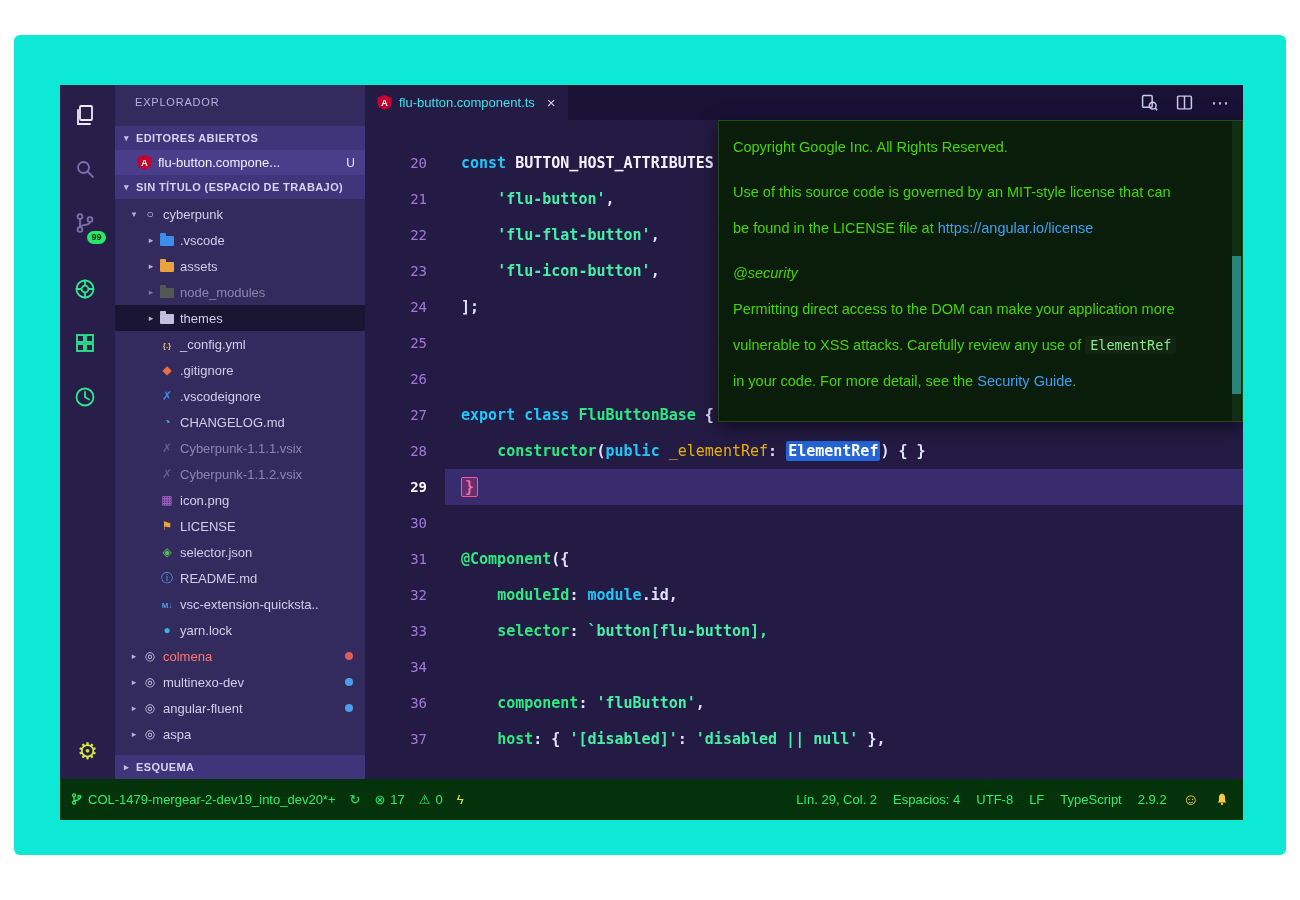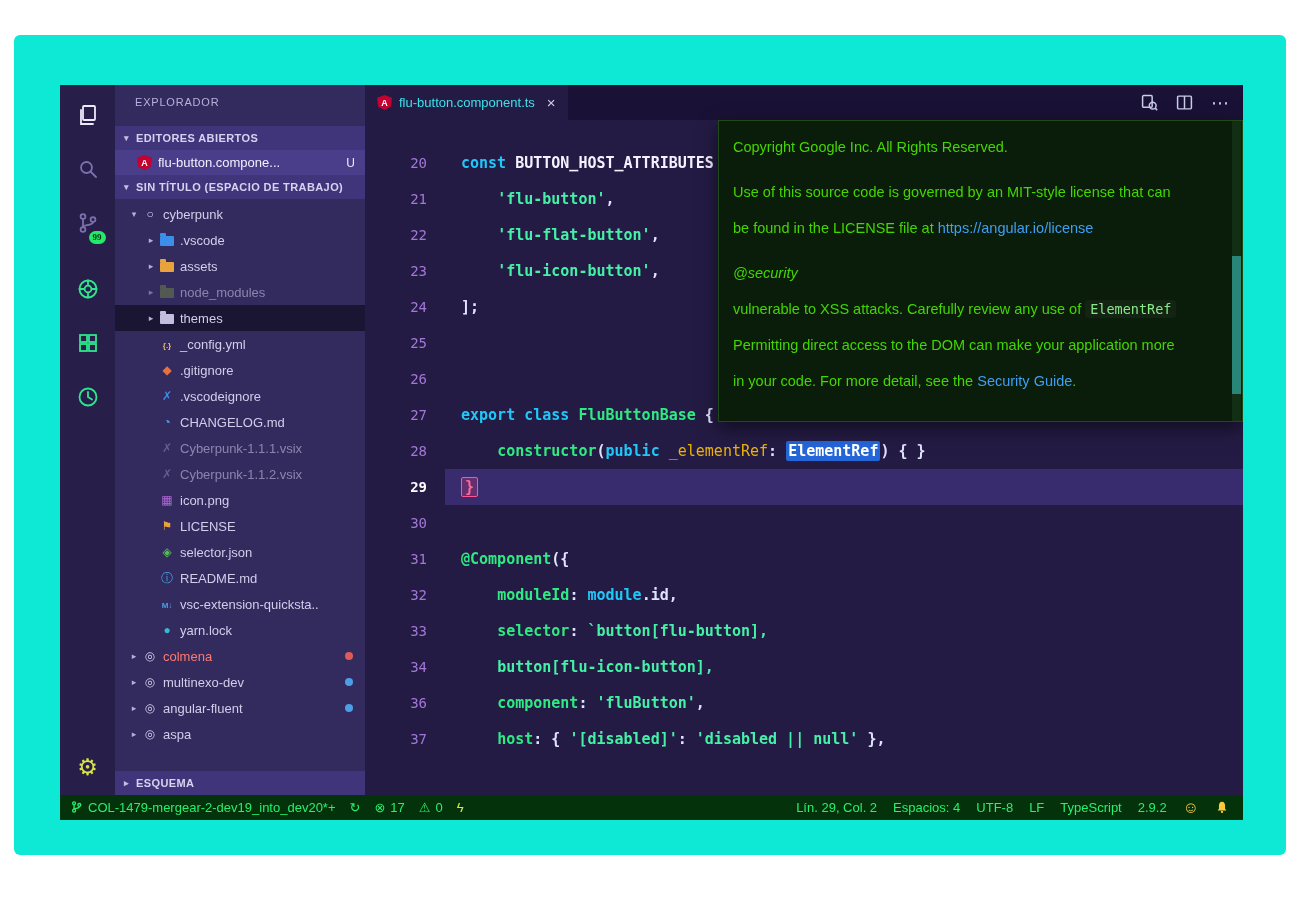--- a/index.html
+++ b/index.html
@@ -3,21 +3,21 @@
 <meta charset="utf-8">
 <style>
   html,body{margin:0;padding:0;background:#ffffff;}
   .canvas{position:relative;width:1300px;height:900px;background:#ffffff;overflow:hidden;font-family:"Liberation Sans",sans-serif;}
   .frame{position:absolute;left:14px;top:35px;width:1272px;height:820px;background:#0ee9d6;border-radius:6px;}
   .window{position:absolute;left:46px;top:50px;width:1183px;height:735px;background:#241b44;display:flex;flex-direction:column;overflow:hidden;}
   .main{flex:1;display:flex;min-height:0;}
 
   
   .activitybar{width:55px;background:#271e49;display:flex;flex-direction:column;align-items:center;padding-top:16px;flex:none;}
-  .ab-item{position:relative;width:30px;height:28px;margin-bottom:26px;display:flex;align-items:center;justify-content:center;cursor:pointer;font-family:Liberation Serif, serif;}
+  .ab-item{position:relative;width:30px;height:28px;margin-bottom:26px;display:flex;align-items:center;cursor:pointer;}
   .ab-item:nth-child(4){margin-top:12px;}
   .ab-badge{position:absolute;bottom:-7px;right:-3px;background:#27e86a;color:#05330c;font-size:9px;font-weight:bold;border-radius:9px;padding:1px 4px;line-height:11px;}
   .ab-gear{margin-top:auto;margin-bottom:14px;font-size:23px;color:#d8e24a;cursor:pointer;}
 
   
   .sidebar{width:250px;background:#332a5e;display:flex;flex-direction:column;flex:none;min-height:0;}
   .sidebar-title{height:41px;line-height:35px;padding-left:20px;font-size:11px;letter-spacing:.8px;color:#b9b1da;flex:none;}
   .sec-head{height:24px;background:#40357a;display:flex;align-items:center;padding-left:6px;gap:4px;font-size:11px;font-weight:bold;color:#d8d2f0;letter-spacing:.4px;flex:none;cursor:pointer;}
   .sec-arrow{width:11px;font-size:9px;color:#c5bce4;text-align:center;}
   .oe-item{height:25px;display:flex;align-items:center;padding-left:22px;background:#4a3e8a;color:#f2f0ff;font-size:13px;gap:6px;flex:none;cursor:pointer;}
@@ -63,21 +63,21 @@
   .tooltip{position:absolute;top:35px;left:353px;width:525px;height:302px;background:#0a1c0a;border:1px solid #214a19;box-shadow:0 6px 18px rgba(0,0,0,.55);padding:8px 14px;font-size:14.5px;color:#44d600;z-index:5;box-sizing:border-box;overflow:hidden;}
   .ttline{line-height:36px;white-space:nowrap;}
   .ttline.gap{margin-bottom:9px;}
   .tt-link{color:#3f9ff2;cursor:pointer;}
   .tt-em{font-style:italic;}
   .tt-code{font-family:"DejaVu Sans Mono",monospace;font-size:13.5px;color:#8ae88a;background:#132413;padding:1px 5px;border-radius:3px;}
   .tt-track{position:absolute;right:1px;top:0;width:9px;height:100%;background:rgba(40,90,45,.30);}
   .tt-scroll{position:absolute;right:1px;top:135px;width:9px;height:138px;background:#2e8f84;opacity:.9;cursor:pointer;}
 
   
-  .statusbar{height:25px;background:#04330b;display:flex;align-items:center;font-size:13px;color:#27ef6f;padding:0 10px;flex:none;}
+  .statusbar{height:25px;background:#04330b;display:flex;align-items:center;font-size:13px;color:#27ef6f;padding:8px 10px;flex:none;}
   .sb-left{display:flex;align-items:center;gap:14px;}
   .sb-right{margin-left:auto;display:flex;align-items:center;gap:16px;padding-right:4px;}
   .sb-item{display:flex;align-items:center;gap:5px;cursor:pointer;white-space:nowrap;}
   .sb-glyph{font-size:13px;line-height:1;}
   .sb-yellow{color:#dbe93f;}
   .sb-smiley{color:#ffd04a;font-size:16px;}
 </style>
 </head>
 <body>
 
@@ -347,39 +347,38 @@
               <div class="cline">
                 <span class="lnum">32</span>
                 <span class="ltext"><span class="tk-pl">    </span><span class="tk-fn">moduleId</span><span class="tk-pl">: </span><span class="tk-kw">module</span><span class="tk-pl">.id,</span></span>
               </div>
               <div class="cline">
                 <span class="lnum">33</span>
                 <span class="ltext"><span class="tk-pl">    </span><span class="tk-fn">selector</span><span class="tk-pl">: </span><span class="tk-str">`button[flu-button],</span></span>
               </div>
               <div class="cline">
                 <span class="lnum">34</span>
-                <span class="ltext"><span class="tk-pl">    </span><span class="tk-str">button[flu-icon-button],</span></span>
               </div>
               <div class="cline">
                 <span class="lnum">36</span>
                 <span class="ltext"><span class="tk-pl">    </span><span class="tk-fn">component</span><span class="tk-pl">: </span><span class="tk-str">'fluButton'</span><span class="tk-pl">,</span></span>
               </div>
               <div class="cline">
                 <span class="lnum">37</span>
                 <span class="ltext"><span class="tk-pl">    </span><span class="tk-fn">host</span><span class="tk-pl">: { </span><span class="tk-str">'[disabled]'</span><span class="tk-pl">: </span><span class="tk-str">'disabled || null'</span><span class="tk-pl"> },</span></span>
               </div>
             </div>
 
           <div class="tooltip" id="tooltip">
             <div class="ttline gap"><span>Copyright Google Inc. All Rights Reserved.</span></div>
               <div class="ttline"><span>Use of this source code is governed by an MIT-style license that can</span></div>
               <div class="ttline gap"><span>be found in the LICENSE file at </span><span class="tt-link">https://angular.io/license</span></div>
               <div class="ttline"><span class="tt-em">@security</span></div>
+              <div class="ttline"><span>Permitting direct access to the DOM can make your application more</span></div>
               <div class="ttline"><span>vulnerable to XSS attacks. Carefully review any use of </span><span class="tt-code">ElementRef</span></div>
-              <div class="ttline"><span>Permitting direct access to the DOM can make your application more</span></div>
               <div class="ttline"><span>in your code. For more detail, see the </span><span class="tt-link">Security Guide</span><span>.</span></div>
               <div class="tt-track"></div>
             <div class="tt-scroll"></div>
           </div>
         </div>
       </div>
 
       <div class="statusbar">
         <div class="sb-left" id="sb-left">
             <span class="sb-item">

